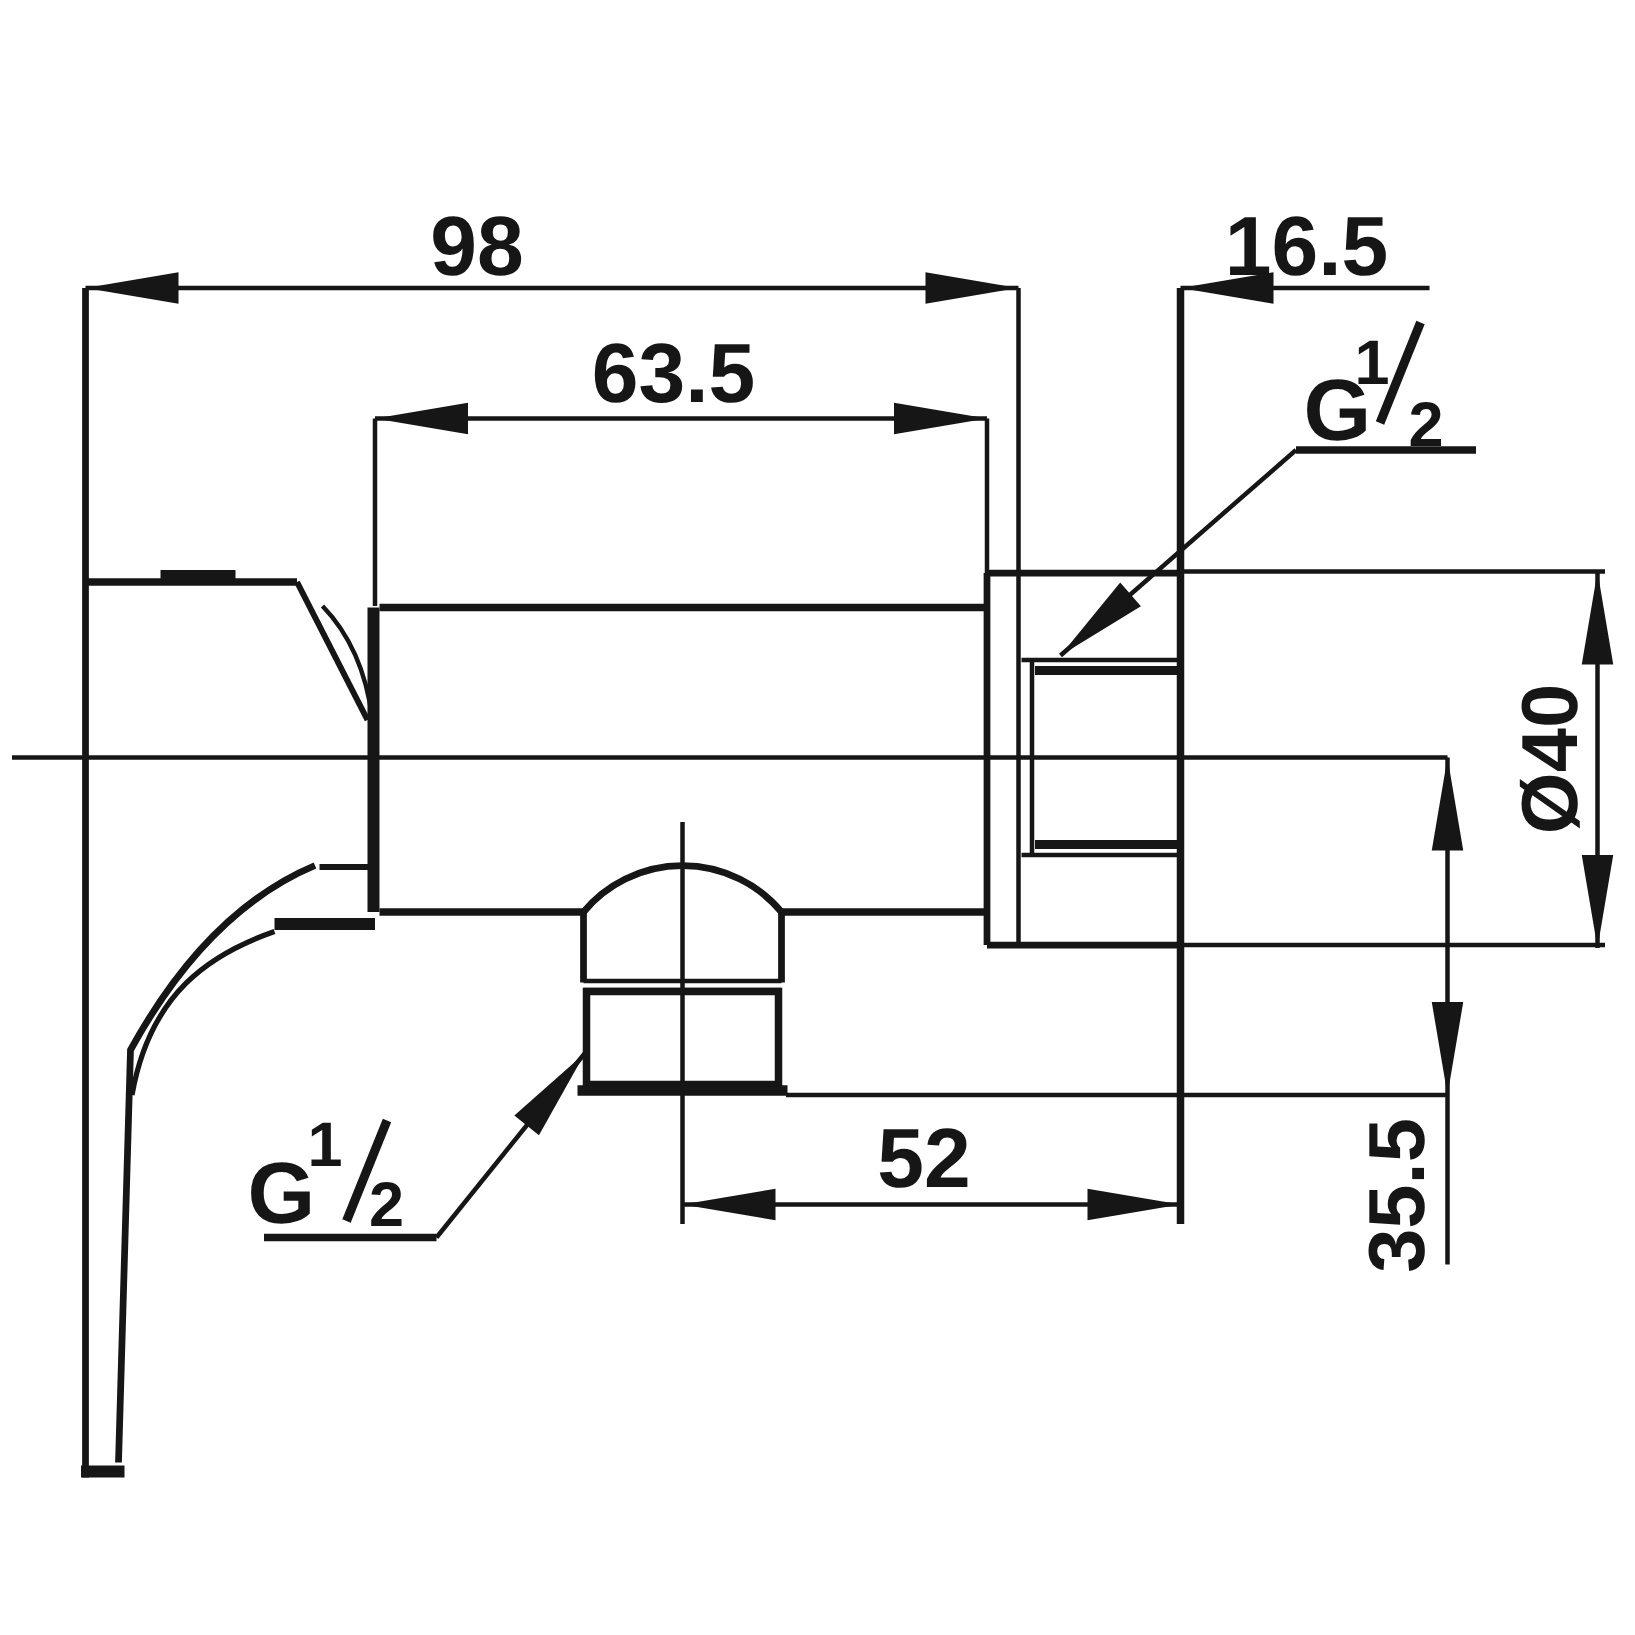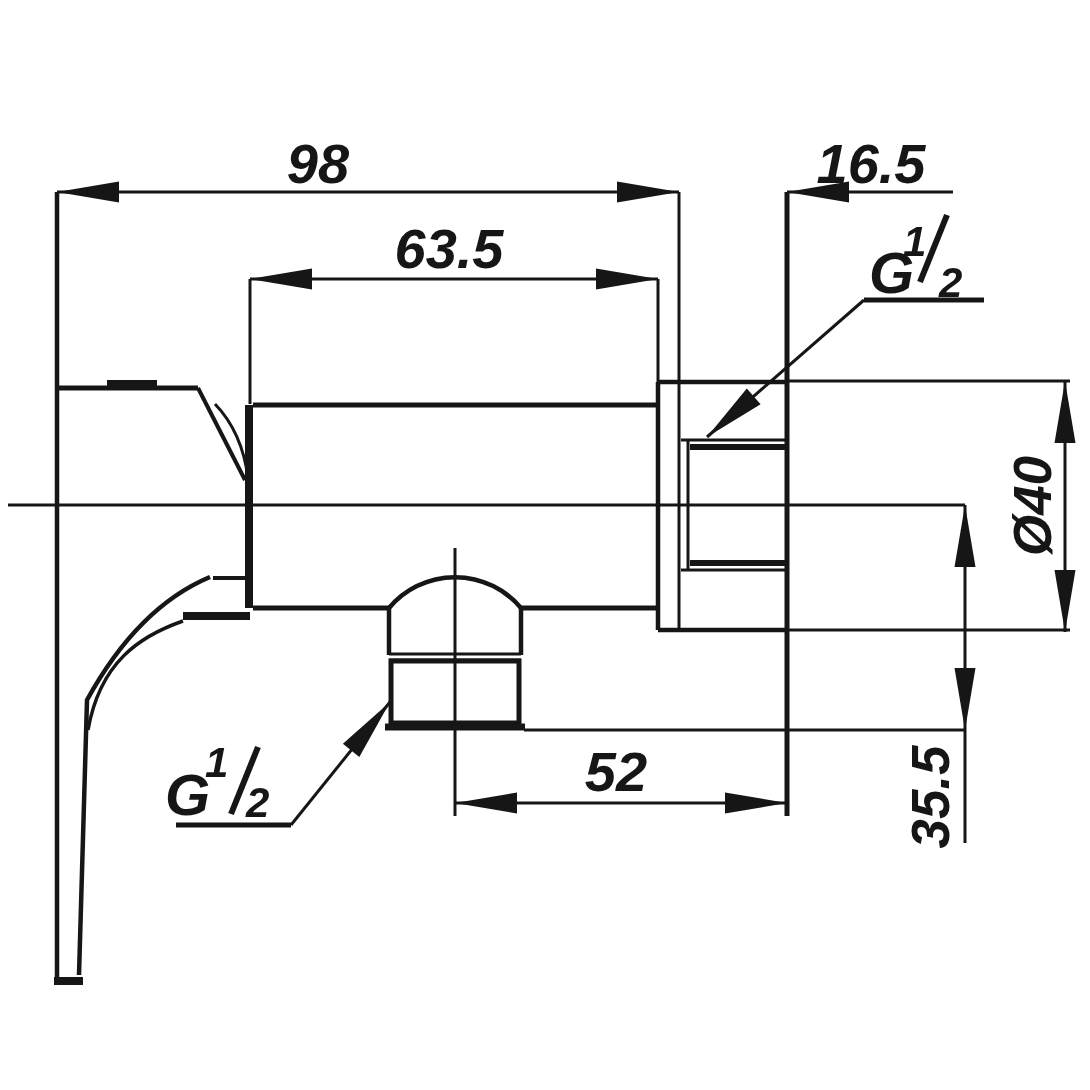--- a/index.html
+++ b/index.html
@@ -8,21 +8,20 @@
     background: #ffffff;
     width: 1090px;
     height: 1090px;
     overflow: hidden;
   }
   #stage {
     position: relative;
     width: 1090px;
     height: 1090px;
     background: #ffffff;
-    font-style: italic;
   }
   svg {
     display: block;
   }
   .ln   { stroke: #161616; fill: none; stroke-linecap: butt; }
   .fill { fill: #161616; stroke: none; }
   text {
     font-family: "Liberation Sans", "DejaVu Sans", sans-serif;
     font-weight: bold;
     fill: #161616;

